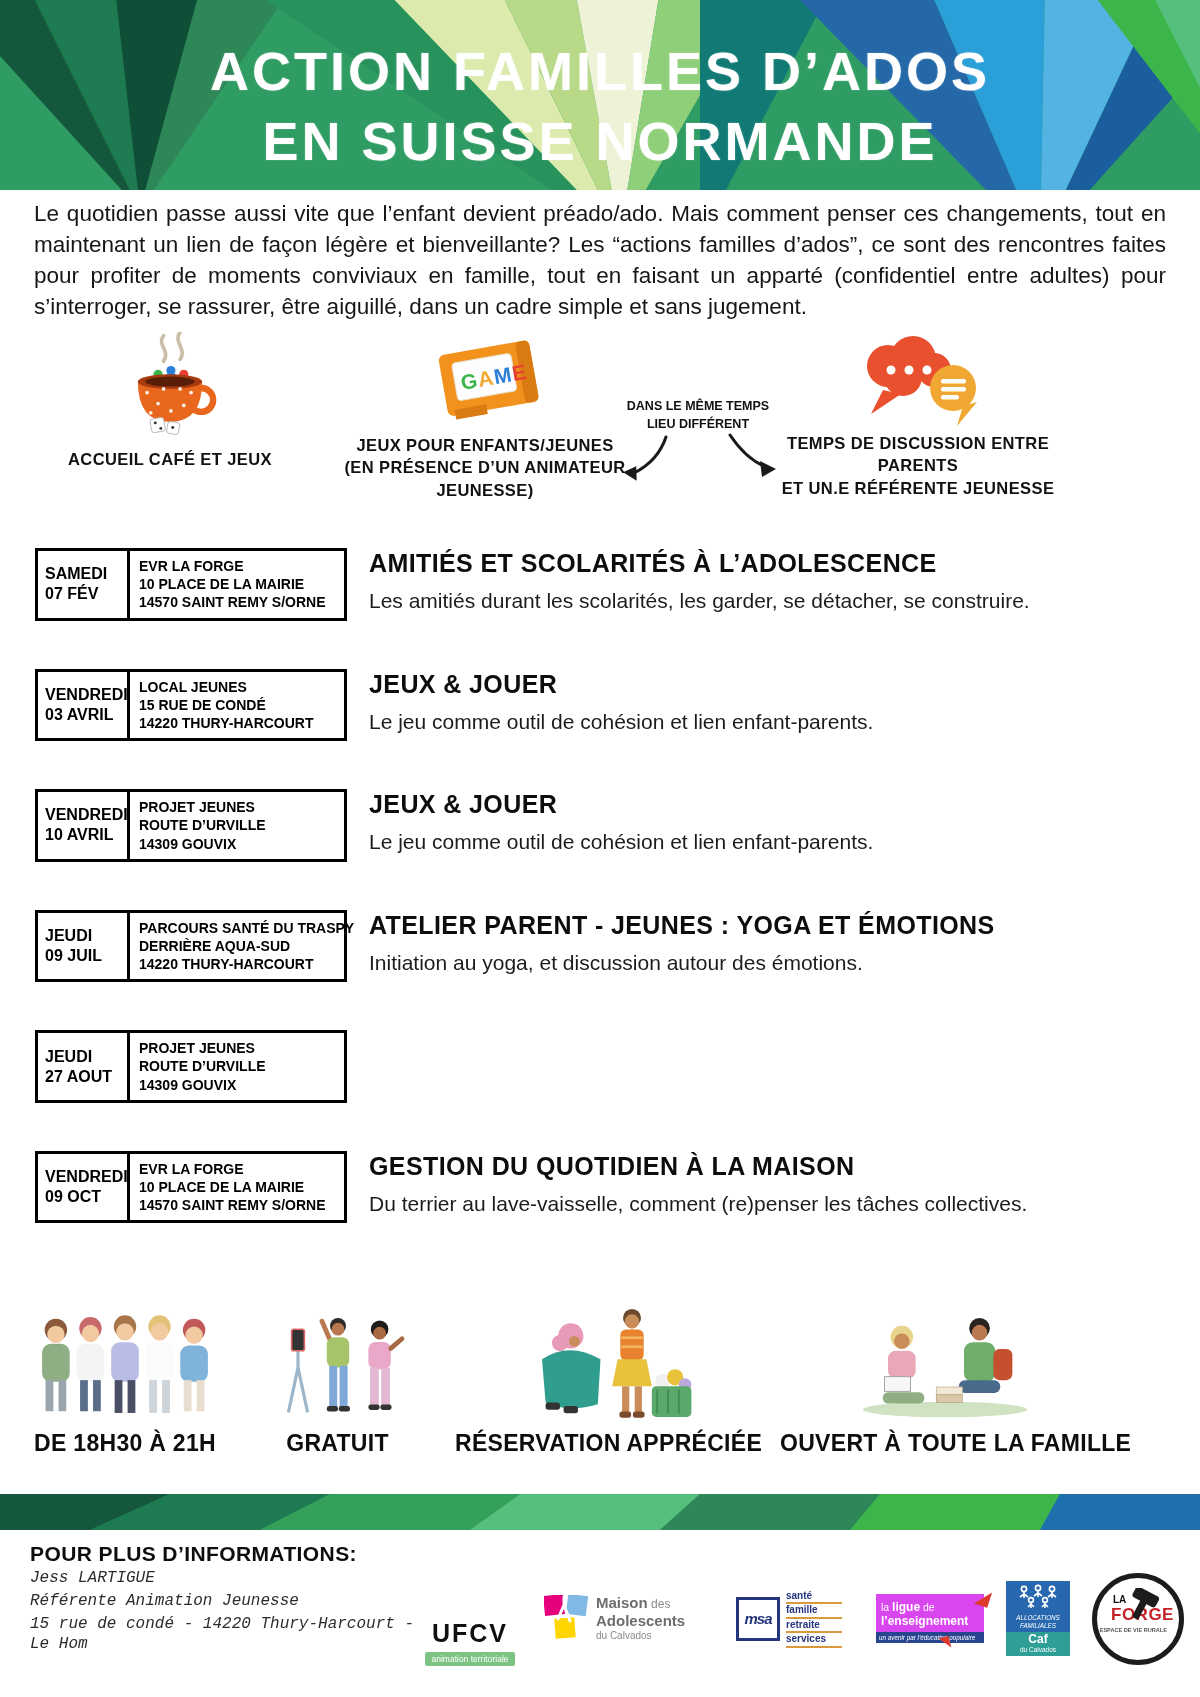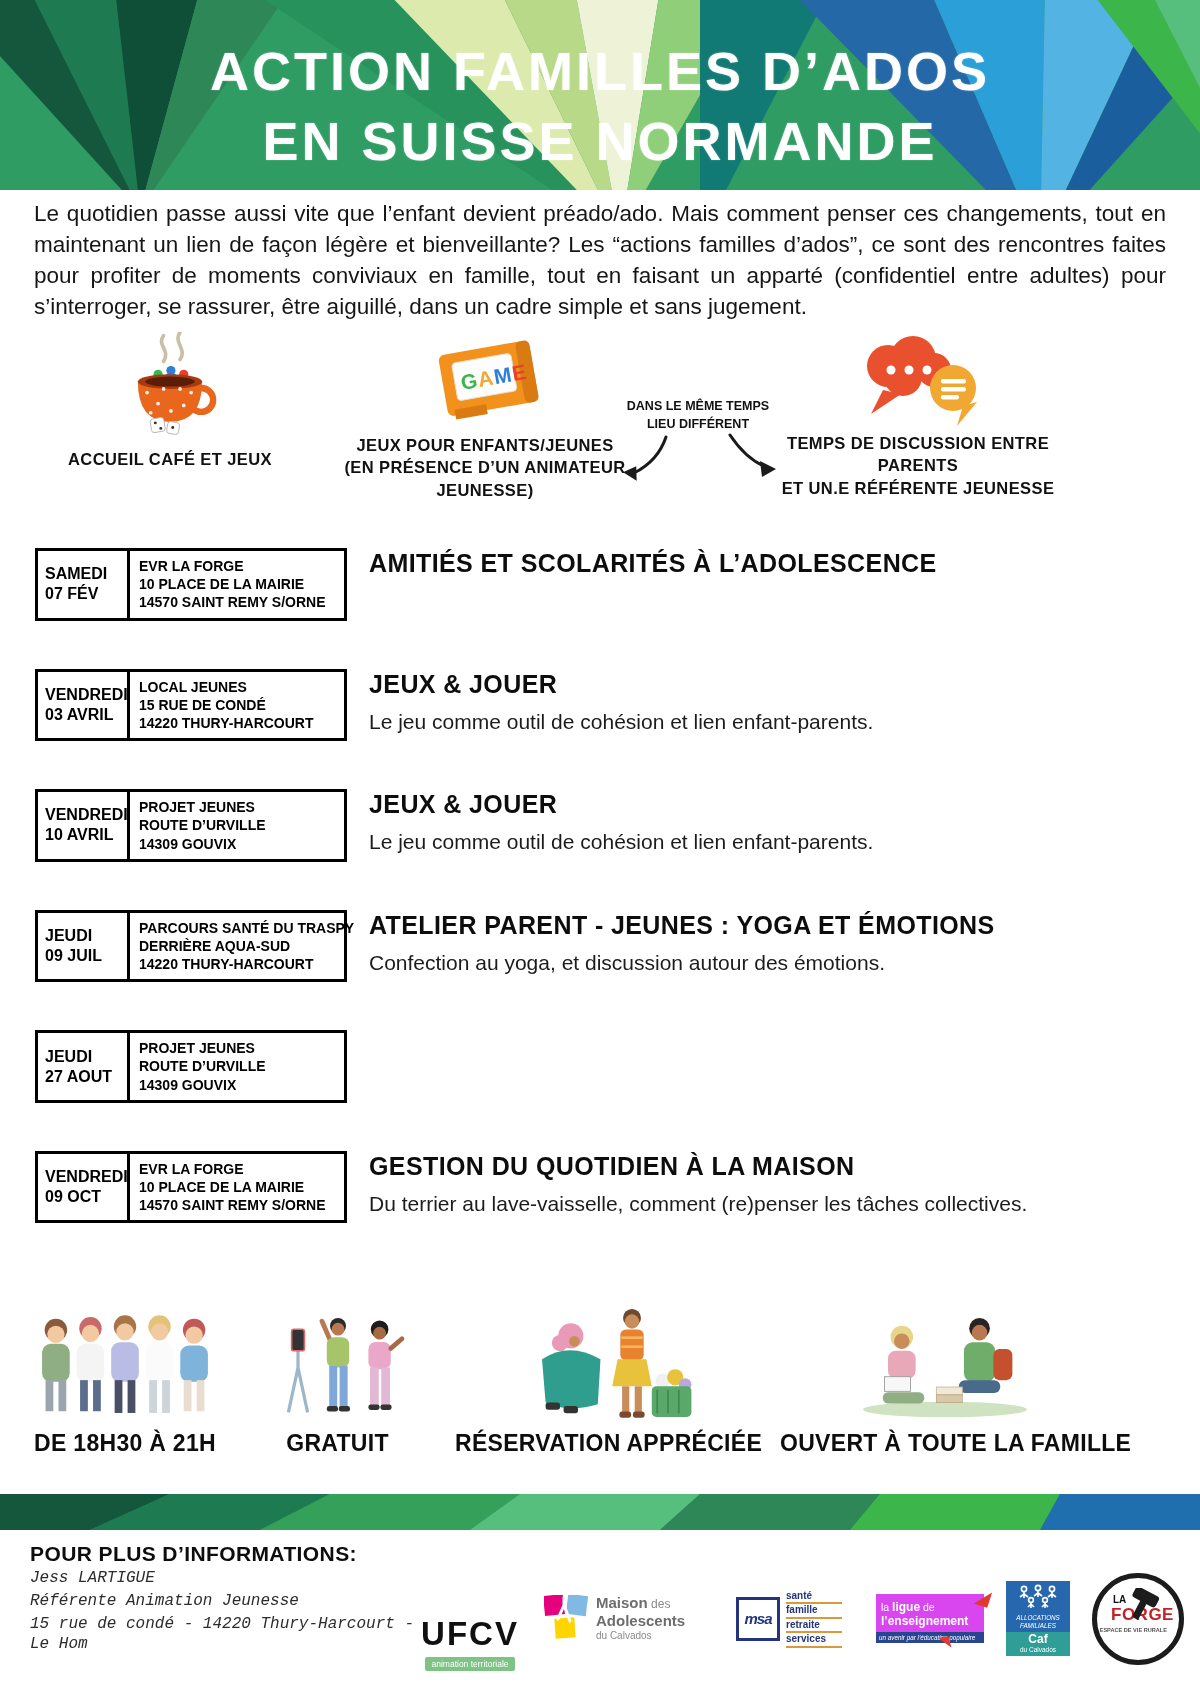--- a/index.html
+++ b/index.html
@@ -57,21 +57,21 @@
   .strip { position:absolute; top:1494px; left:0; width:1200px; height:36px; overflow:hidden; }
 
   
   .footer { position:absolute; top:1534px; left:0; width:1200px; height:163px; display:flex; }
   .contact { width:420px; padding:8px 0 0 30px; }
   .contact-heading { font-weight:900; font-size:21px; color:#0d0d0d; letter-spacing:.4px; }
   .contact-line { font-style:italic; font-size:16px; color:#2c2c2c; line-height:1.3; margin-top:2px;font-family:Liberation Mono, monospace; }
   .logos { flex:1; display:flex; align-items:center; gap:22px; padding-right:16px; margin-top:6px; }
 
   .logo-ufcv { text-align:center; width:104px; }
-  .ufcv-name { font-weight:900; font-size:33px; letter-spacing:2px; color:#101010;margin-top:48px; }
+  .ufcv-name { font-weight:900; font-size:25px; letter-spacing:2px; color:#101010;margin-top:48px; }
   .ufcv-tagline { display:inline-block; background:#7dc383; color:#fff; font-size:8.5px;
                   padding:2px 6px; margin-top:3px; border-radius:2px; }
 
   .logo-mda { display:flex; align-items:center; gap:8px; width:170px; }
   .mda-text { color:#8a8a8a; font-size:12px; line-height:1.15; }
   .mda-bold { color:#6d6d6d; font-weight:700; font-size:15px; }
   .mda-small { font-size:10px; }
 
   .logo-msa { display:flex; align-items:center; gap:6px; width:118px; }
   .msa-box { width:44px; height:44px; border:3px solid #24357d; display:flex; align-items:center;
@@ -237,20 +237,21 @@
           <span>07 FÉV</span>
         </div>
         <div class="venue-cell">
           <span>EVR LA FORGE</span>
           <span>10 PLACE DE LA MAIRIE</span>
           <span>14570 SAINT REMY S/ORNE</span>
         </div>
       </div>
       <div class="event-text">
         <div class="event-title">AMITIÉS ET SCOLARITÉS À L’ADOLESCENCE</div>
+        <div class="event-desc">Les amitiés durant les scolarités, les garder, se détacher, se construire.</div>
       </div>
     </div>
 
     <div class="event-row">
       <div class="schedule-box">
         <div class="date-cell">
           <span>VENDREDI</span>
           <span>03 AVRIL</span>
         </div>
         <div class="venue-cell">
@@ -290,21 +291,21 @@
           <span>09 JUIL</span>
         </div>
         <div class="venue-cell">
           <span>PARCOURS SANTÉ DU TRASPY</span>
           <span>DERRIÈRE AQUA-SUD</span>
           <span>14220 THURY-HARCOURT</span>
         </div>
       </div>
       <div class="event-text">
         <div class="event-title">ATELIER PARENT - JEUNES : YOGA ET ÉMOTIONS</div>
-        <div class="event-desc">Confection au yoga, et discussion autour des émotions.</div>
+        <div class="event-desc">Initiation au yoga, et discussion autour des émotions.</div>
       </div>
     </div>
 
     <div class="event-row">
       <div class="schedule-box">
         <div class="date-cell">
           <span>JEUDI</span>
           <span>27 AOUT</span>
         </div>
         <div class="venue-cell">

